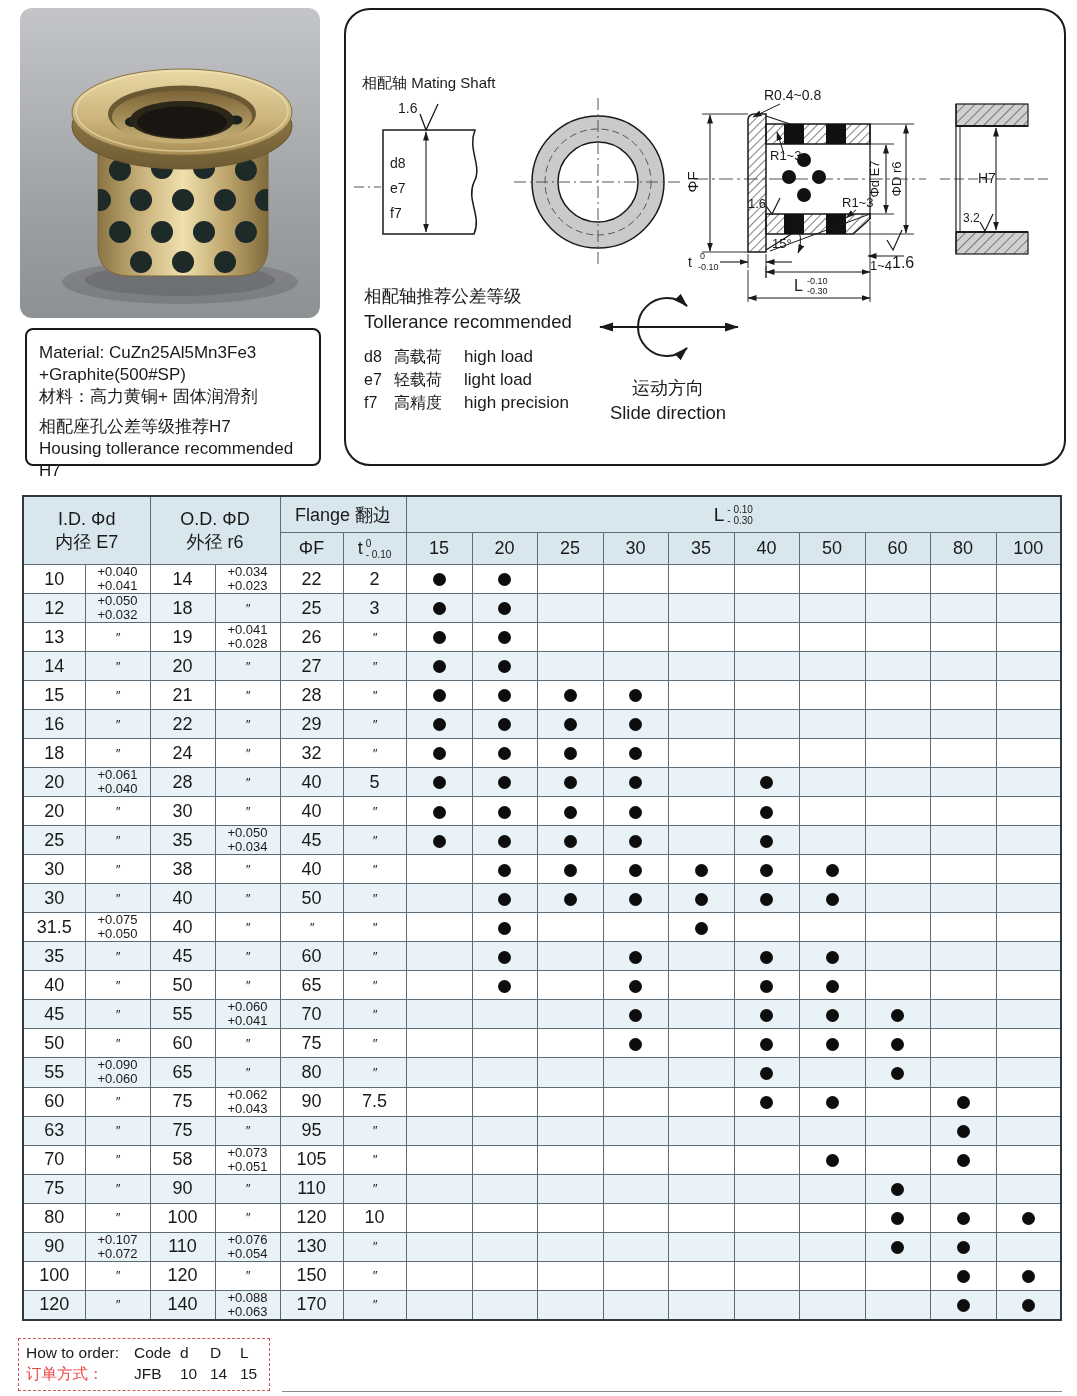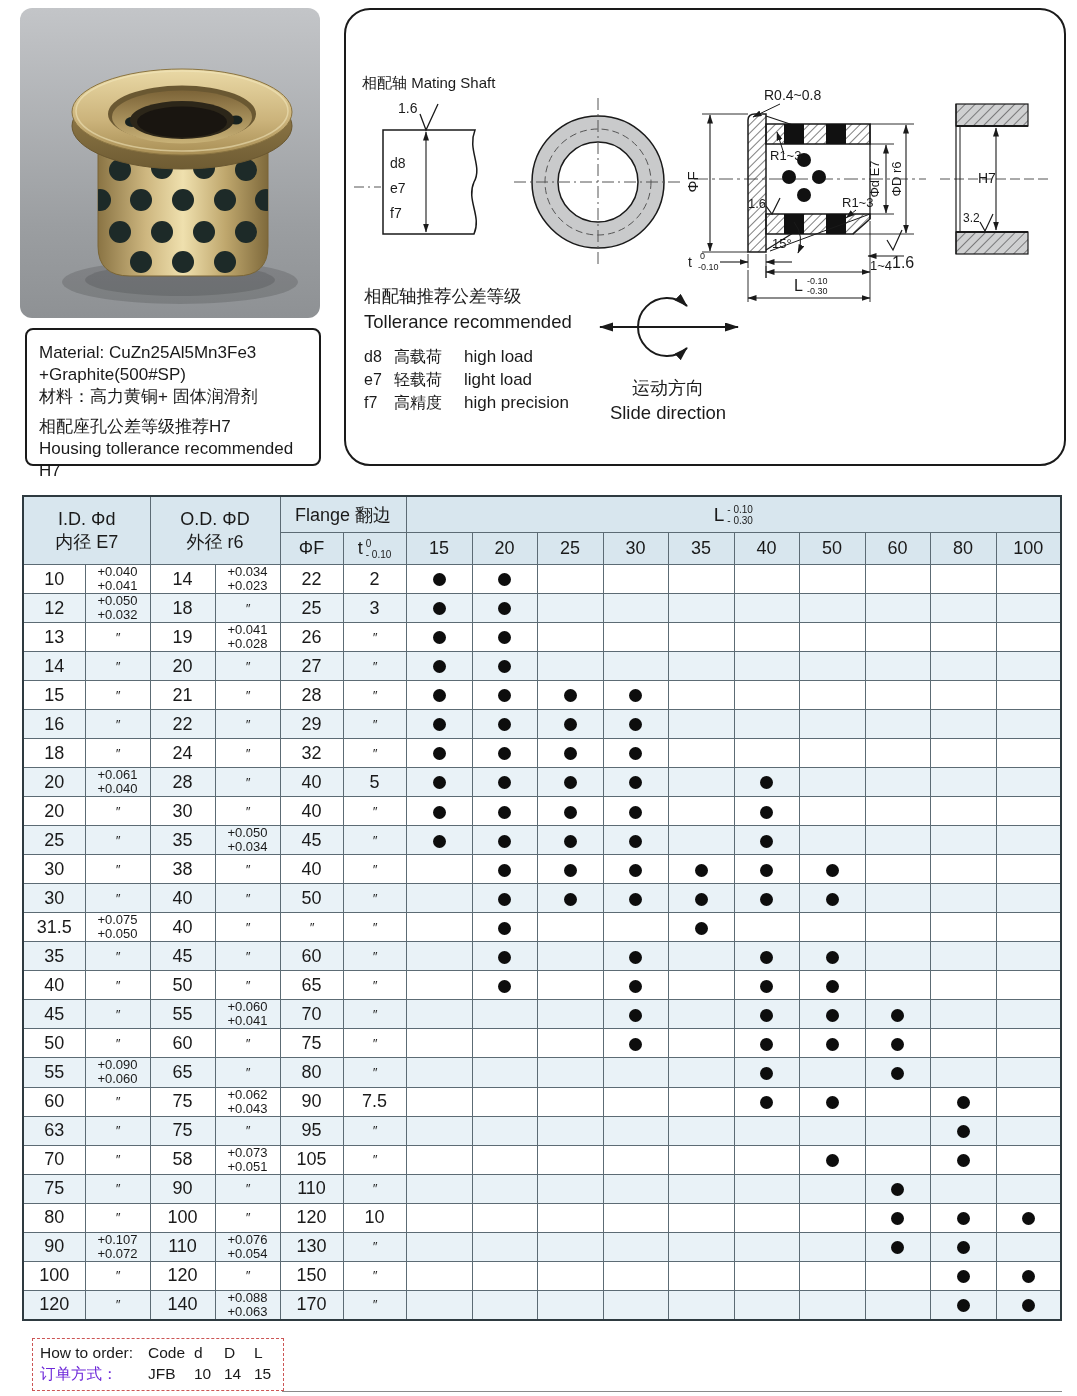--- a/index.html
+++ b/index.html
@@ -27,30 +27,30 @@
   #size-table td.cell-tol{font-size:13px;line-height:1.08;}
   #size-table td.ditto,#size-table th.ditto{font-size:13px;font-style:italic;color:#222;}
   .dot{display:inline-block;width:13px;height:13px;border-radius:50%;background:#0d0d0d;vertical-align:middle;}
   .hdr2{line-height:1.25;font-size:18px;}
   .t-wrap{display:inline-flex;align-items:center;gap:3px;justify-content:center;}
   .stack{display:inline-flex;flex-direction:column;font-size:10px;line-height:1.05;font-style:normal;
          text-align:left;transform:translateY(1px);}
   .stack i{font-style:normal;}
   .L-big{font-size:19px;}
   
-  #order-box{position:absolute;left:32px;top:1338px;width:238px;height:46px;
+  #order-box{position:absolute;left:18px;top:1338px;width:238px;height:46px;
       border:1.5px dashed #cc5555;padding:3px 5px 2px 7px;font-size:15.5px;}
   .order-row{display:flex;line-height:21px;}
   .order-row span{display:block;}
   .oc1{width:108px;}
   .oc2{width:46px;}
   .oc3{width:30px;}
   .oc4{width:30px;}
   .oc5{width:22px;}
-  .red{color:#6d28d9;}
+  .red{color:#ef4444;}
   #bottom-rule{position:absolute;left:282px;top:1391px;width:780px;height:0;border-top:1.5px solid #8a8a8a;}
   svg text{fill:#1a1a1a;}
 </style>
 </head>
 <body>
 
 <div id="page">
 
   <div id="photo-box">
     <svg width="300" height="310" viewBox="0 0 300 310">

